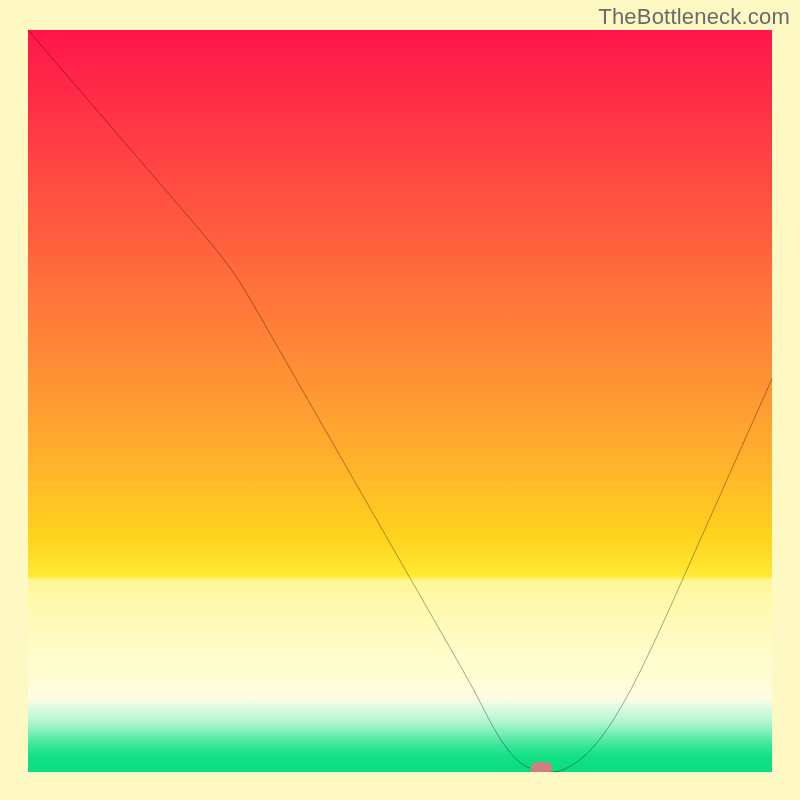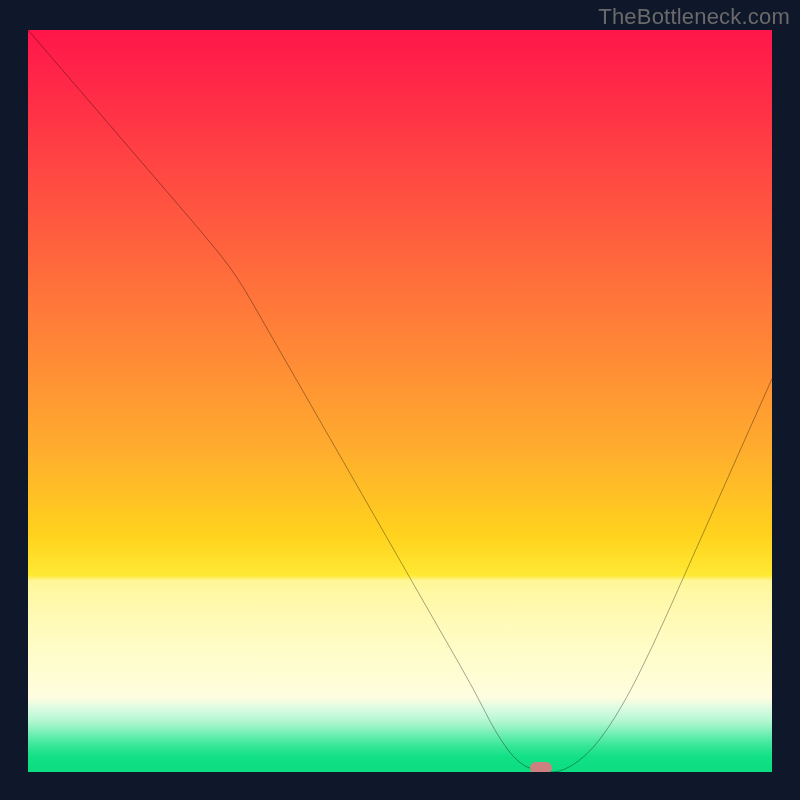--- a/index.html
+++ b/index.html
@@ -8,21 +8,21 @@
     width: 800px;
     height: 800px;
     background: #000;
     overflow: hidden;
     font-family: Arial, Helvetica, sans-serif;
   }
   .frame {
     position: relative;
     width: 800px;
     height: 800px;
-    background: #0f172a;
+    background: #fef9c3;
     text-decoration: underline;
   }
   .watermark {
     position: absolute;
     top: 4px;
     right: 10px;
     color: #6a6a6a;
     font-size: 22px;
     font-weight: 500;
     letter-spacing: 0.2px;

